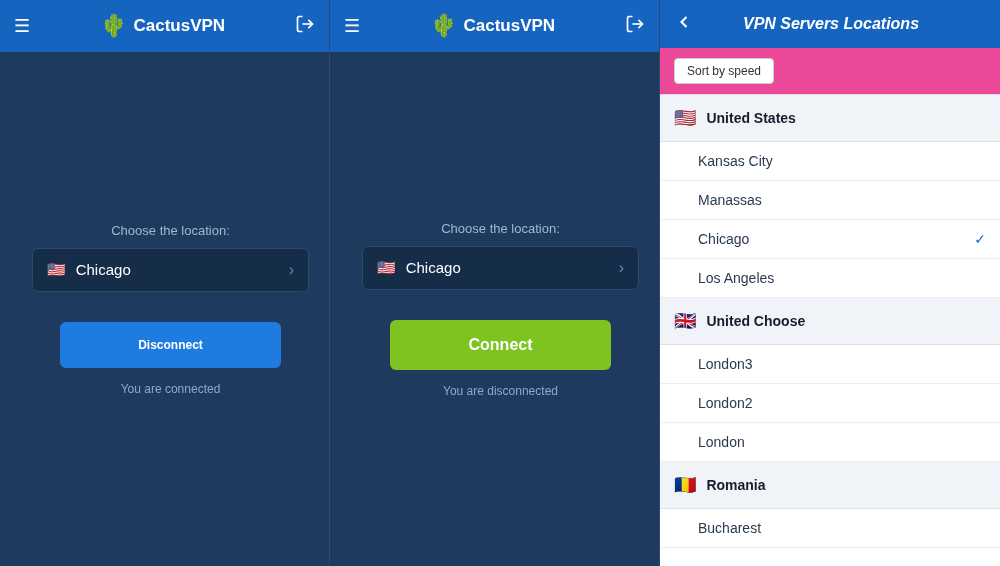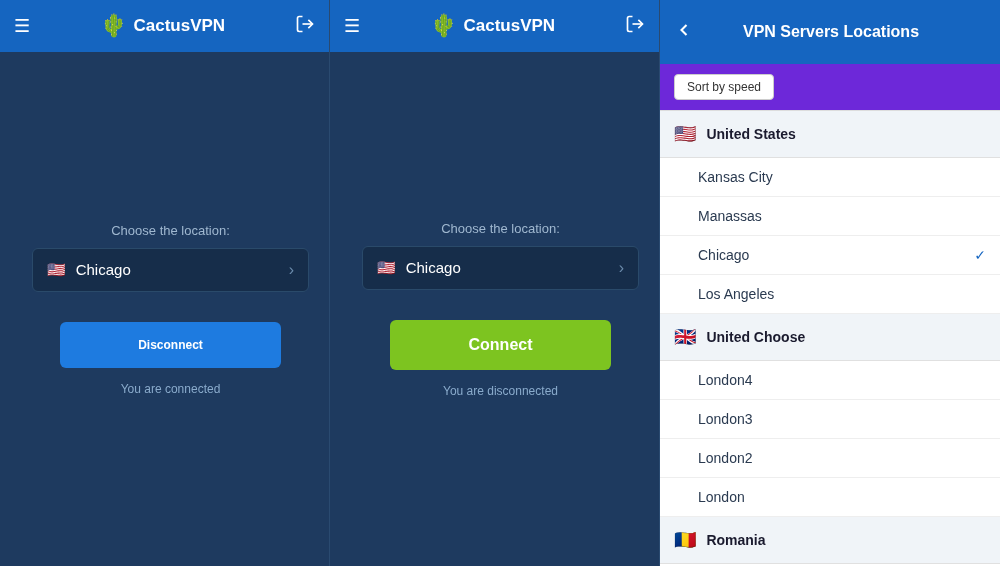--- a/index.html
+++ b/index.html
@@ -137,43 +137,44 @@
       display: flex;
       flex-direction: column;
       color: #1a1a2e;
     }
 
     .server-header {
       background: #1565c0;
       display: flex;
       align-items: center;
       padding: 0 14px;
-      height: 64px;
+      height: 48px;
       gap: 12px;
       flex-shrink: 0;
+      font-style: italic;
     }
 
     .back-icon {
       color: #fff;
       font-size: 18px;
       cursor: pointer;
     }
 
     .server-header-title {
       color: #fff;
       font-size: 16px;
       font-weight: 600;
       flex: 1;
       text-align: center;
       padding-right: 30px;
     }
 
     .sort-bar {
       padding: 10px 14px;
-      background: #6d28d9;
+      background: #ec4899;
       border-bottom: 1px solid #ddd;
     }
 
     .sort-btn {
       background: #fff;
       border: 1px solid #ccc;
       border-radius: 4px;
       padding: 5px 12px;
       font-size: 12px;
       color: #333;
@@ -319,24 +320,20 @@
       </div>
       <div class="city-row">
         <span>Los Angeles</span>
 
       </div>
       <div class="country-row">
       <span style="font-size:18px">🇬🇧</span>
       <span class="country-name">United Choose</span>
     </div>
       <div class="city-row">
-        <span>London4</span>
-
-      </div>
-      <div class="city-row">
         <span>London3</span>
 
       </div>
       <div class="city-row">
         <span>London2</span>
 
       </div>
       <div class="city-row">
         <span>London</span>
 

